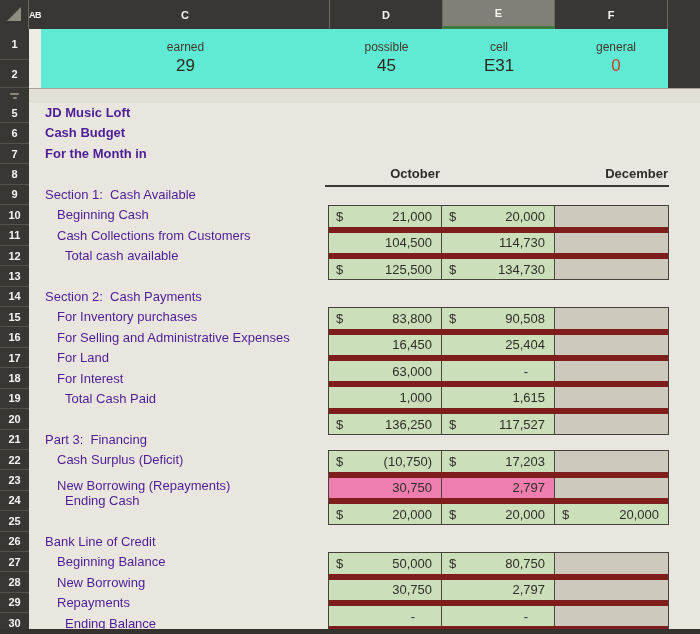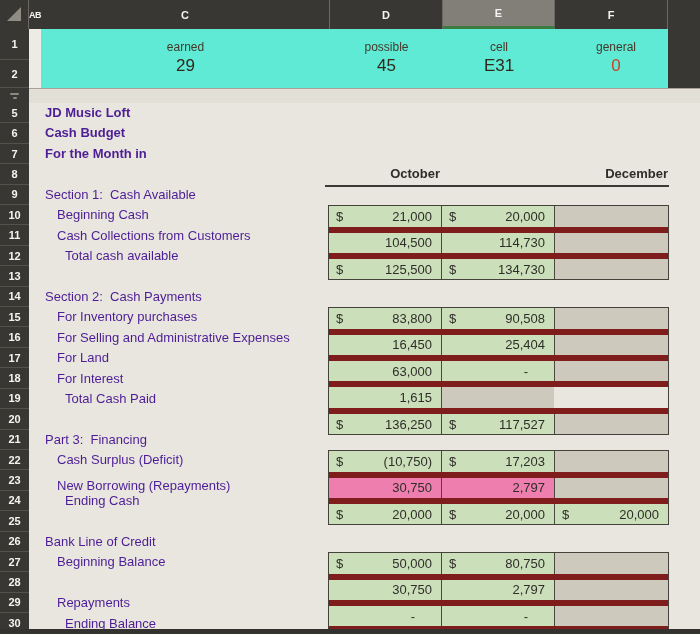--- a/index.html
+++ b/index.html
@@ -227,20 +227,24 @@
         </div>
       <div class="mc g dash">
           <span class="s"></span>
           <span class="v">-</span>
         </div>
       <div class="mc gr"></div>
     </div>
     <div class="mrow">
       <div class="mc g">
           <span class="s"></span>
+          <span class="v">1,000</span>
+        </div>
+      <div class="mc g">
+          <span class="s"></span>
           <span class="v">1,615</span>
         </div>
       <div class="mc gr"></div>
     </div>
     <div class="mrow">
       <div class="mc g">
           <span class="s">$</span>
           <span class="v">136,250</span>
         </div>
       <div class="mc g">
@@ -290,20 +294,21 @@
         </div>
       <div class="mc g">
           <span class="s">$</span>
           <span class="v">20,000</span>
         </div>
     </div>
   </div>
 
   <div class="lab" style="top:531.8px;left:45px">Bank Line of Credit</div>
   <div class="lab" style="top:552.2px;left:57px">Beginning Balance</div>
+  <div class="lab" style="top:572.7px;left:57px">New Borrowing</div>
   <div class="lab" style="top:593.1px;left:57px">Repayments</div>
   <div class="lab" style="top:613.5px;left:65px">Ending Balance</div>
 
   <div class="mtable" style="top:552.2px">
     <div class="mrow">
       <div class="mc g">
           <span class="s">$</span>
           <span class="v">50,000</span>
         </div>
       <div class="mc g">

